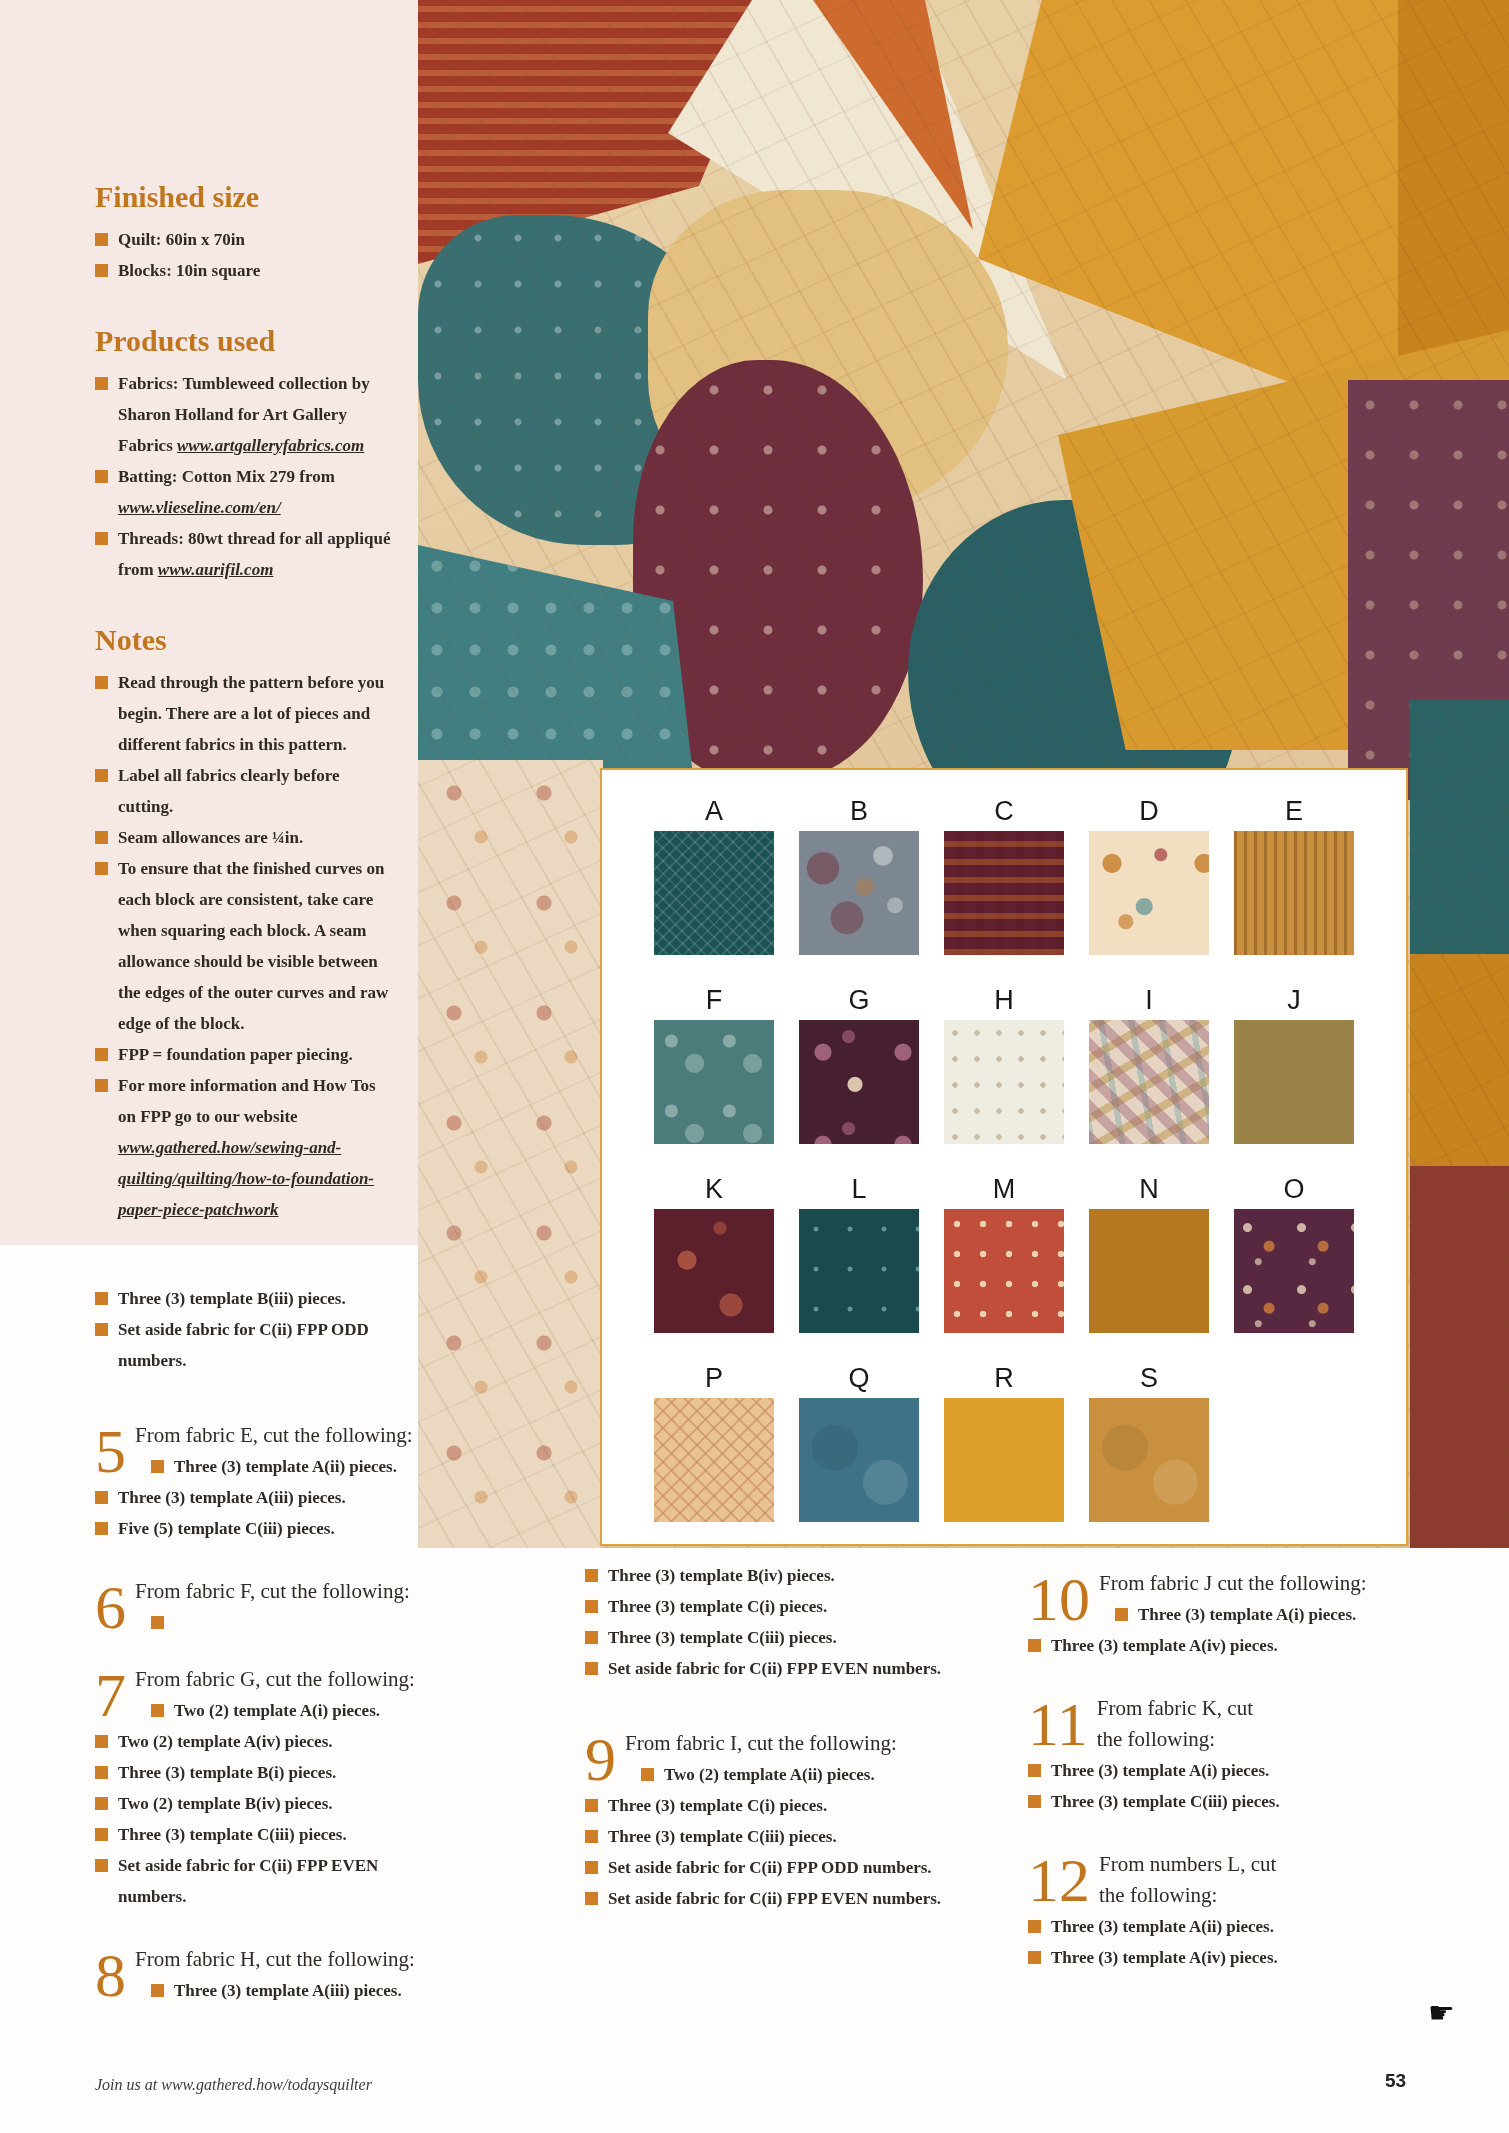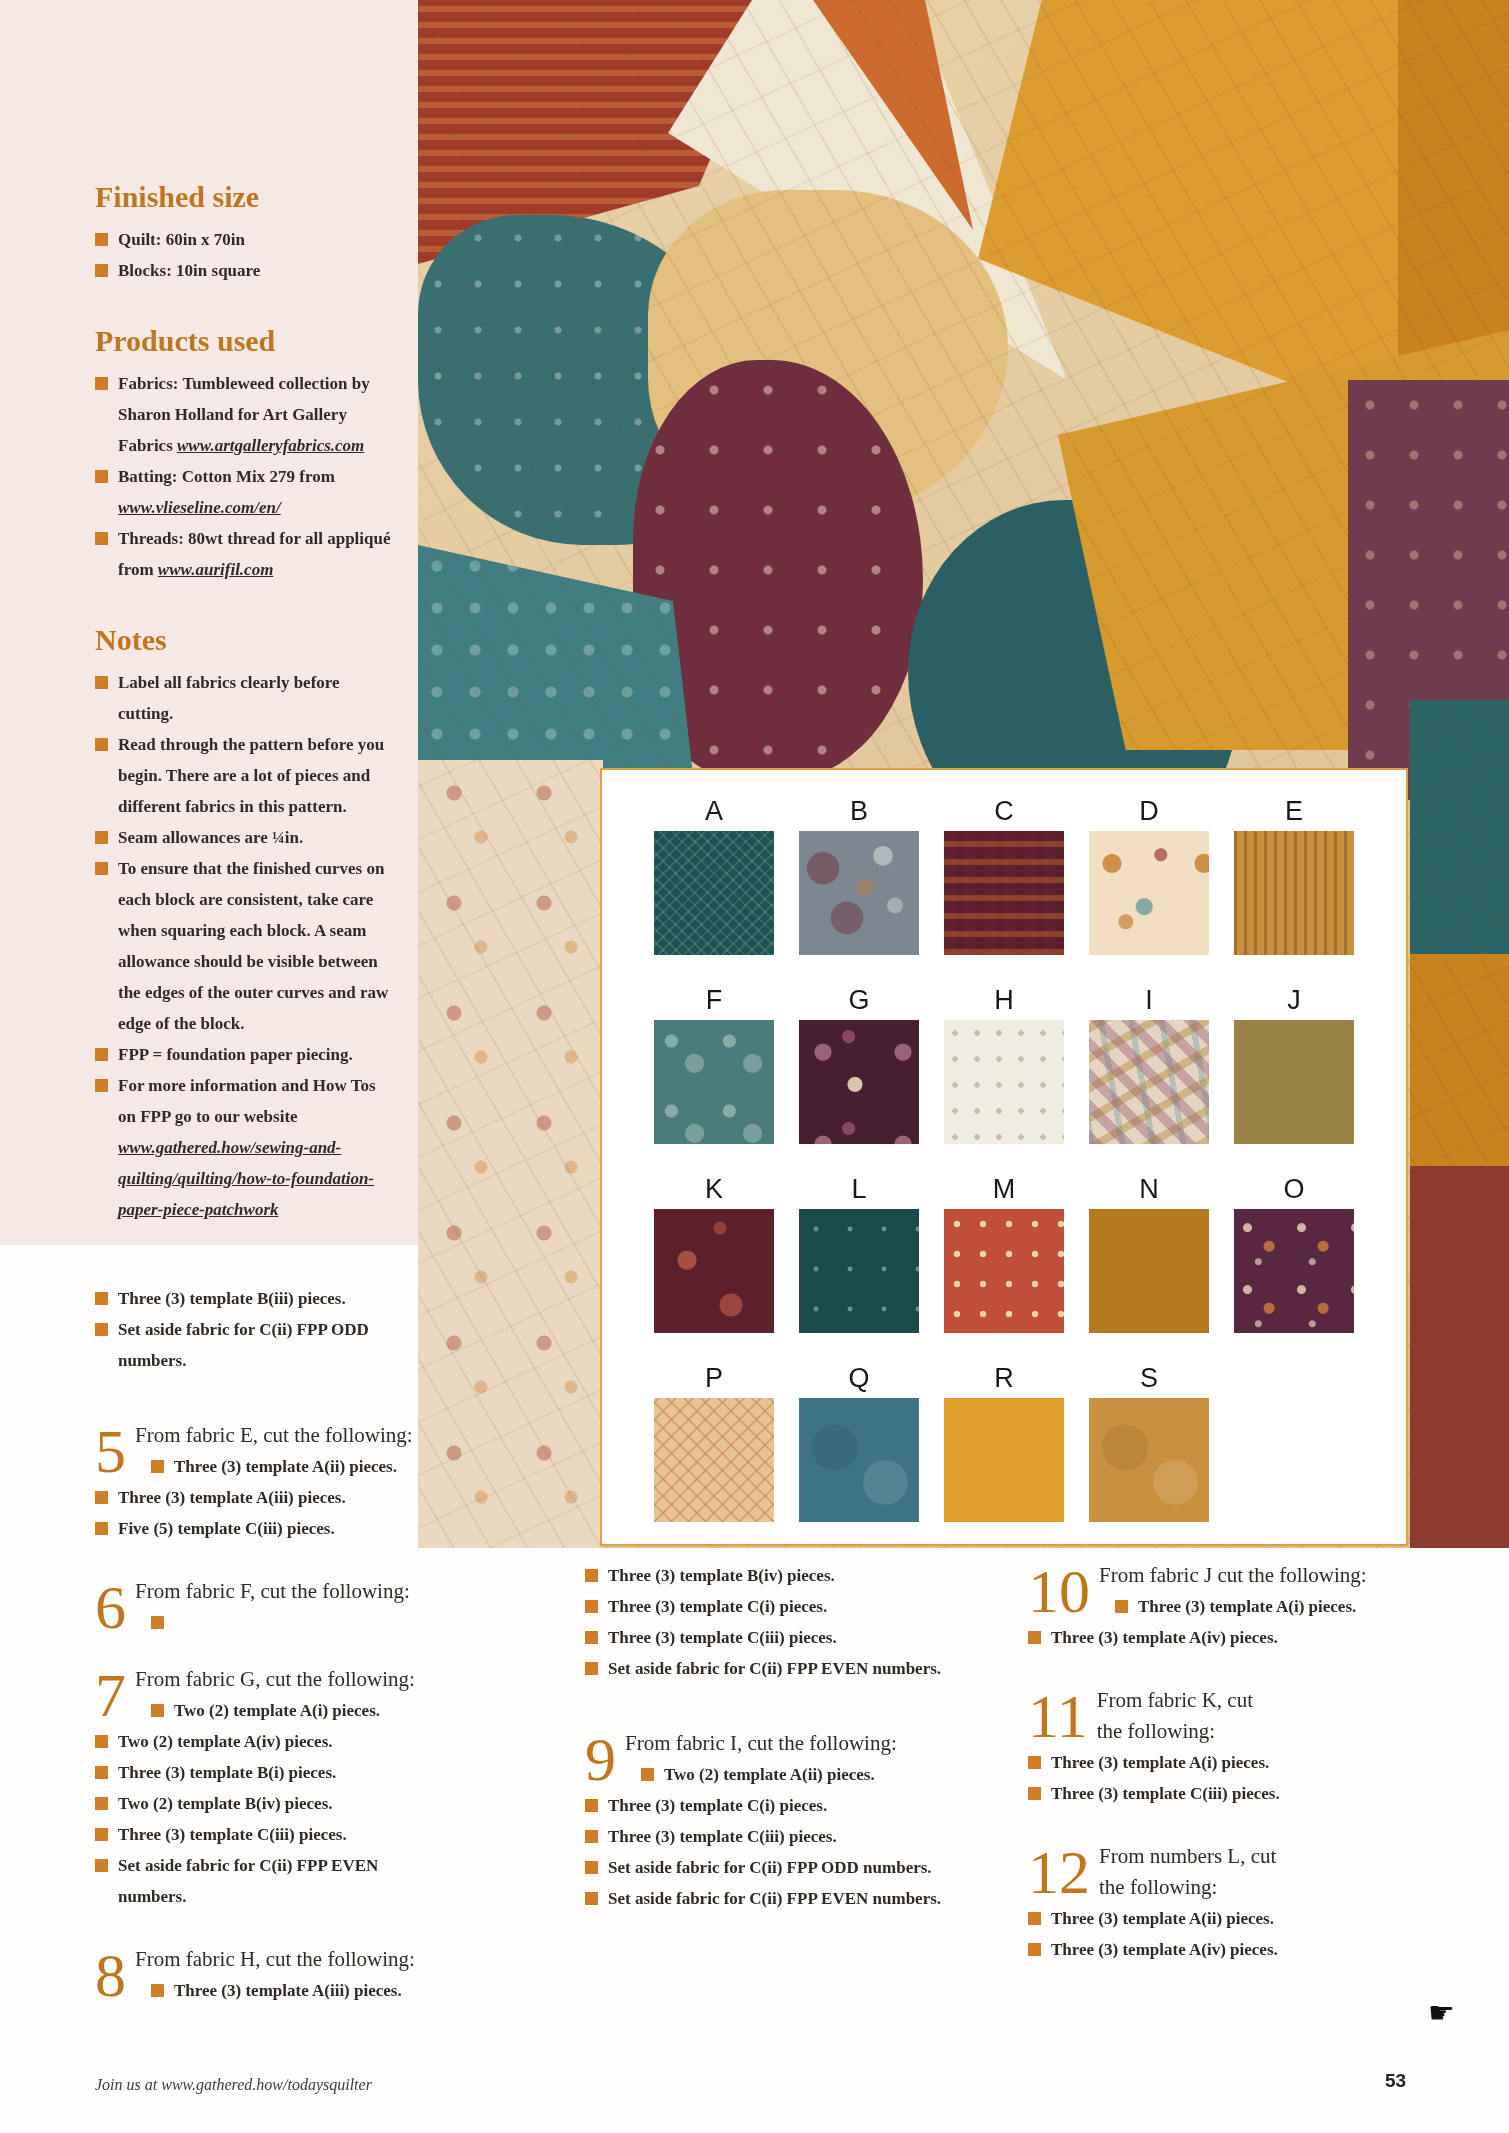--- a/index.html
+++ b/index.html
@@ -115,25 +115,25 @@
       <span class="sq"></span>
       <span class="t"><b>Threads:</b><span> 80wt thread for all appliqué from </span><span class="lnk">www.aurifil.com</span></span>
     </div>
 
     <div class="gap"></div>
     <h2>Notes</h2>
     <div>
 
     <div class="b">
           <span class="sq"></span>
+          <span class="t"><span>Read through the pattern before you begin. There are a lot of pieces and different fabrics in this pattern.</span><span class="lnk"></span></span>
+        </div>
+        <div class="b">
+          <span class="sq"></span>
           <span class="t"><span>Label all fabrics clearly before cutting.</span><span class="lnk"></span></span>
-        </div>
-        <div class="b">
-          <span class="sq"></span>
-          <span class="t"><span>Read through the pattern before you begin. There are a lot of pieces and different fabrics in this pattern.</span><span class="lnk"></span></span>
         </div>
         <div class="b">
           <span class="sq"></span>
           <span class="t"><span>Seam allowances are ¼in.</span><span class="lnk"></span></span>
         </div>
         <div class="b">
           <span class="sq"></span>
           <span class="t"><span>To ensure that the finished curves on each block are consistent, take care when squaring each block. A seam allowance should be visible between the edges of the outer curves and raw edge of the block.</span><span class="lnk"></span></span>
         </div>
         <div class="b">
@@ -362,21 +362,21 @@
           </div>
           <div class="b">
             <span class="sq"></span>
             <span class="t">Set aside fabric for C(ii) FPP EVEN numbers.</span>
           </div>
         </div>
     </div>
   </div>
 
   <div class="col col-right">
-    <div class="step" style="margin-top:0;">
+    <div class="step" style="margin-top:8px;">
       <div class="step-num">10</div>
       <div class="intro">From fabric J cut the following:</div>
       <div class="b first">
           <span class="sq"></span>
           <span class="t" style="max-width:250px;">Three (3) template A(i) pieces.</span>
         </div>
       <div class="clear"></div>
       <div>
 
       <div class="b">

